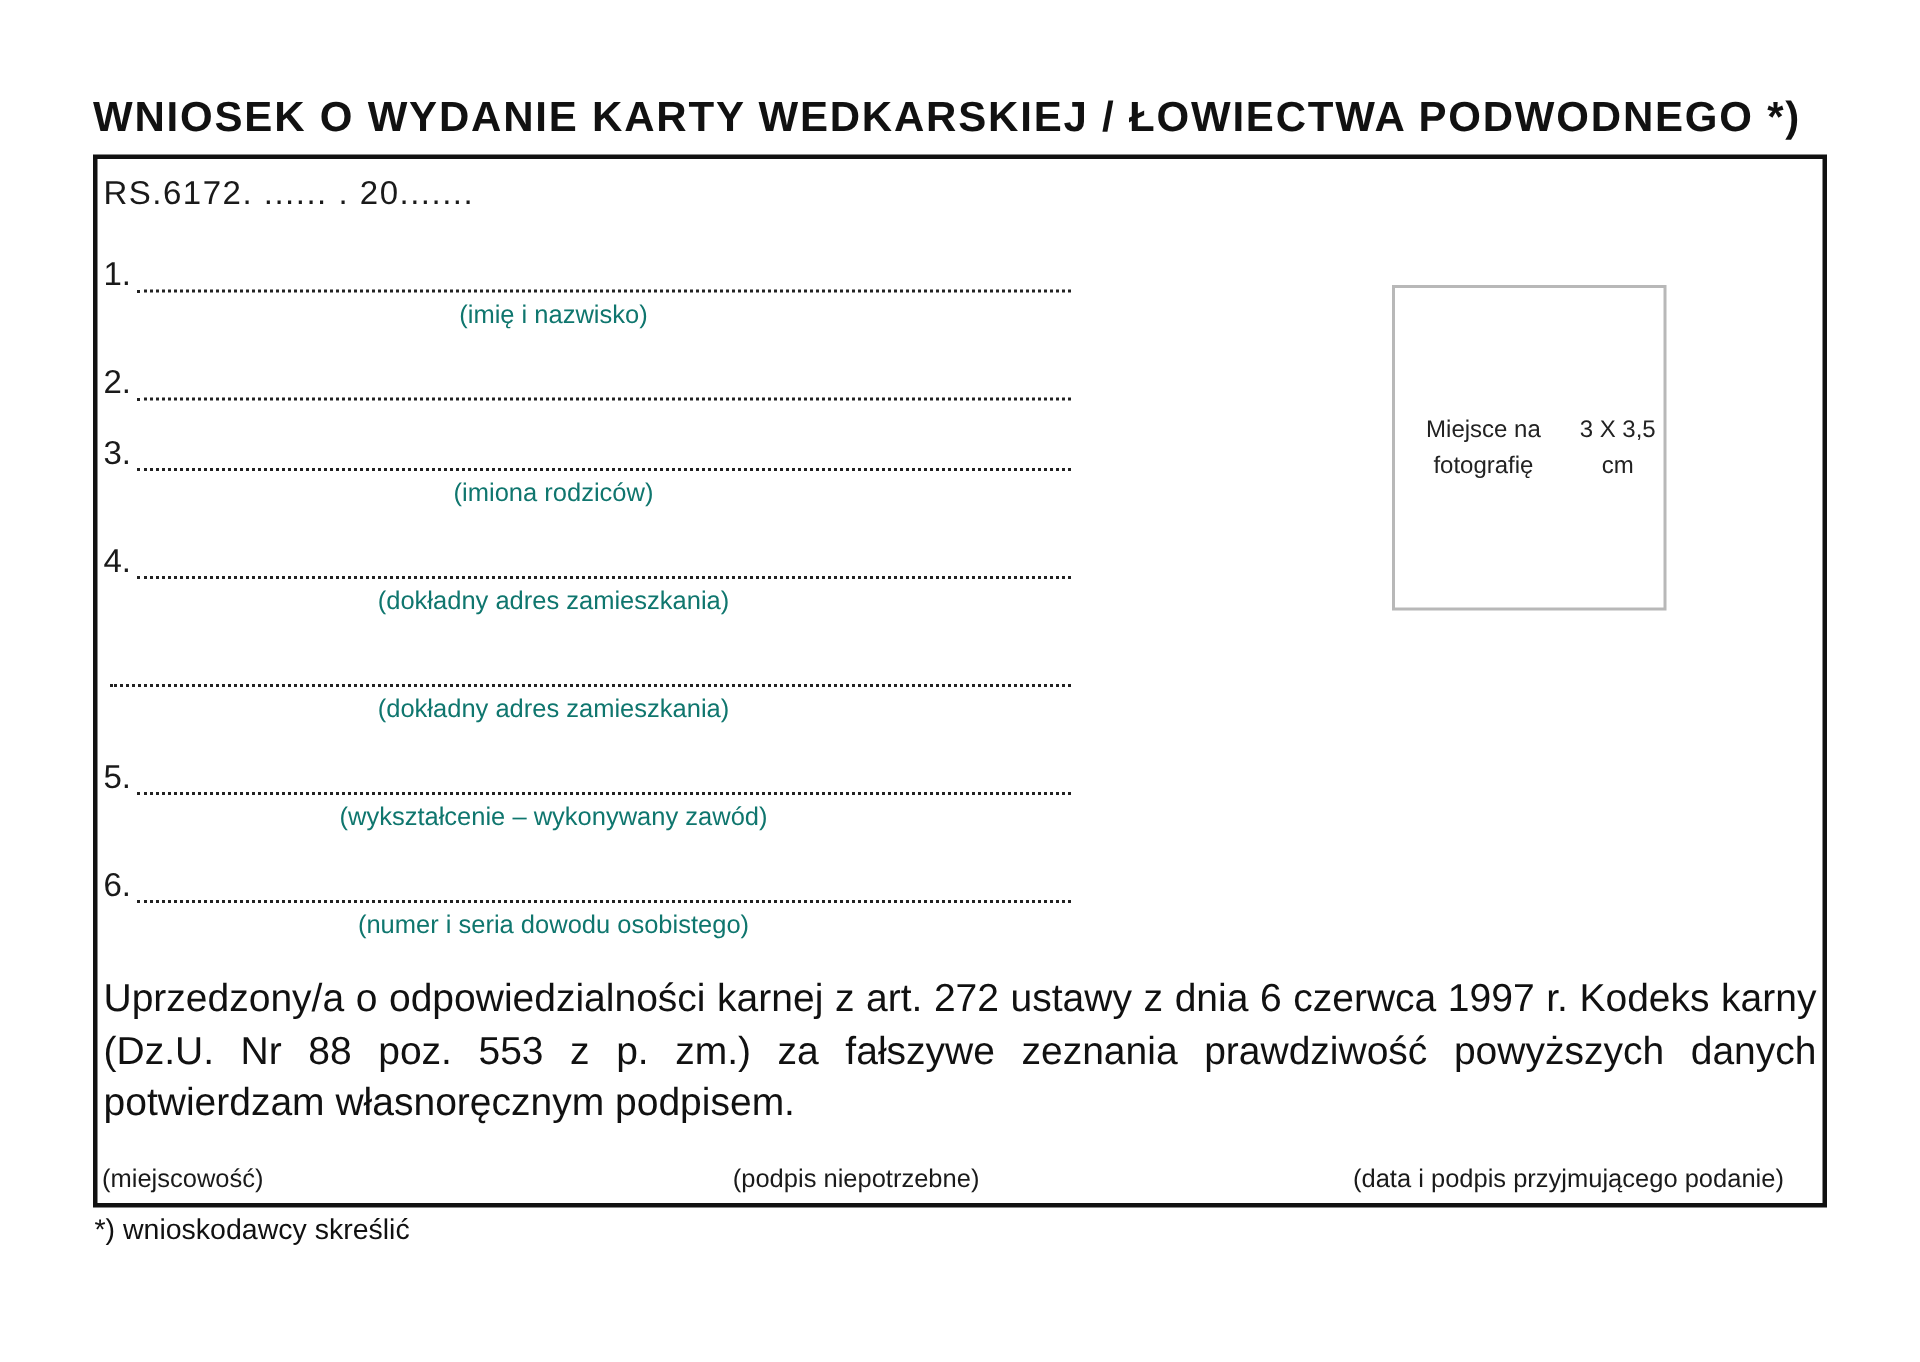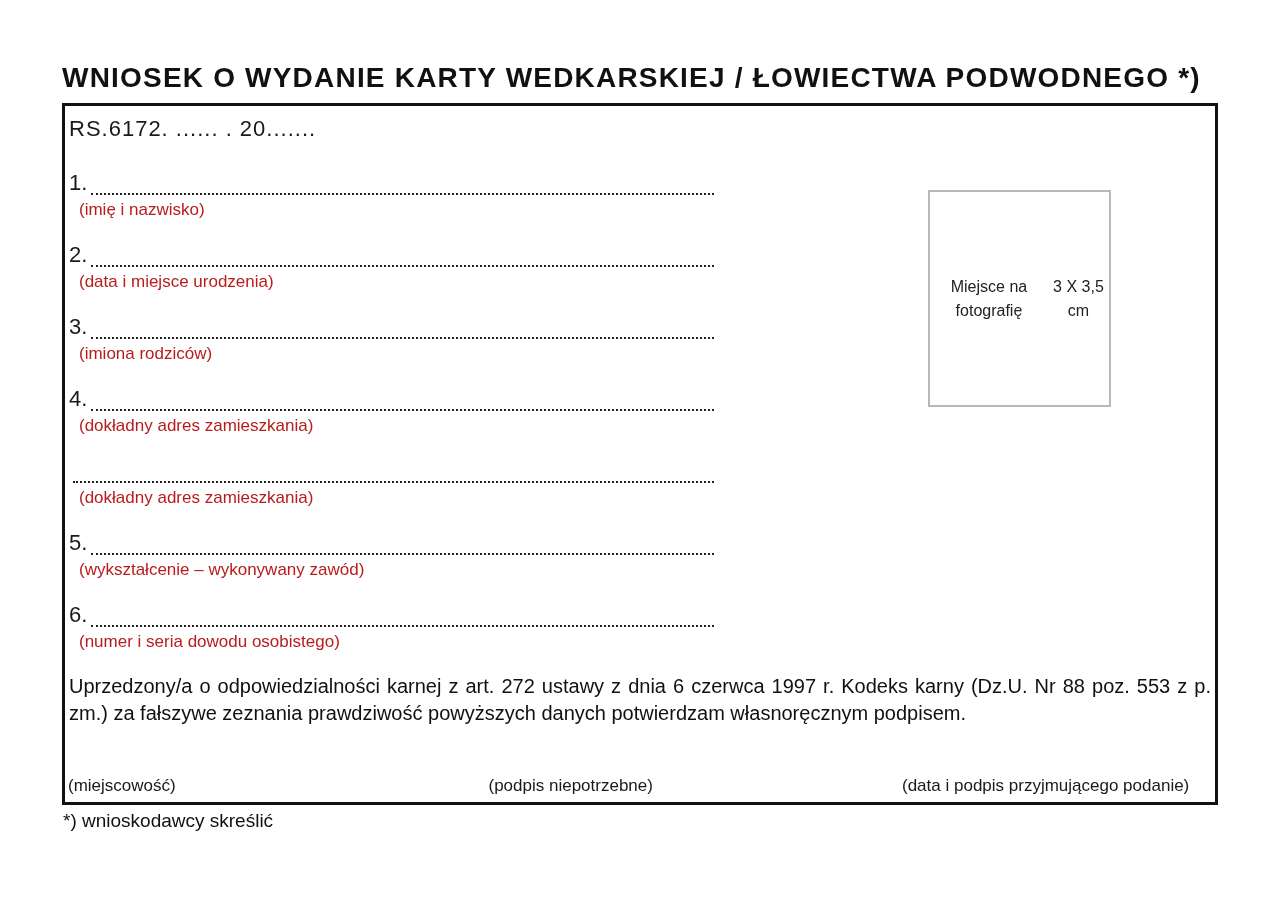--- a/index.html
+++ b/index.html
@@ -73,23 +73,24 @@
     min-width: 0;
   }
   .field-line {
     flex: 1;
     height: 22px;
     border-bottom: 2px dotted #222;
   }
   .field-caption {
     margin-left: 10px;
     width: 580px;
+    text-align: center;
     font-size: 17px;
     padding-top: 5px;
-    color: #b91c1c;
+    color: #0f766e;
   }
   .photo-box {
     position: absolute;
     left: 863px;
     top: 84px;
     width: 183px;
     height: 217px;
     border: 2px solid #b8b8b8;
     background: #fff;
     display: flex;
@@ -97,21 +98,21 @@
     justify-content: center;
     align-items: center;
     text-align: center;
     font-size: 16px;
     line-height: 1.45;
     color: #222;
   }
   .declaration {
     margin-top: 20px;
     width: 1142px;
-    font-size: 20px;
+    font-size: 26px;
     line-height: 1.33;
     text-align: justify;
     color: #111;
   }
   .signature-row {
     position: absolute;
     left: 3px;
     right: 3px;
     bottom: 6px;
     display: flex;
@@ -160,21 +161,20 @@
           <span class="field-line"></span>
         </div>
         <div class="field-caption">(imię i nazwisko)</div>
       </div>
 
       <div class="field-block">
         <div class="field-row">
           <span class="field-num">2.</span>
           <span class="field-line"></span>
         </div>
-        <div class="field-caption">(data i miejsce urodzenia)</div>
       </div>
 
       <div class="field-block">
         <div class="field-row">
           <span class="field-num">3.</span>
           <span class="field-line"></span>
         </div>
         <div class="field-caption">(imiona rodziców)</div>
       </div>
 

